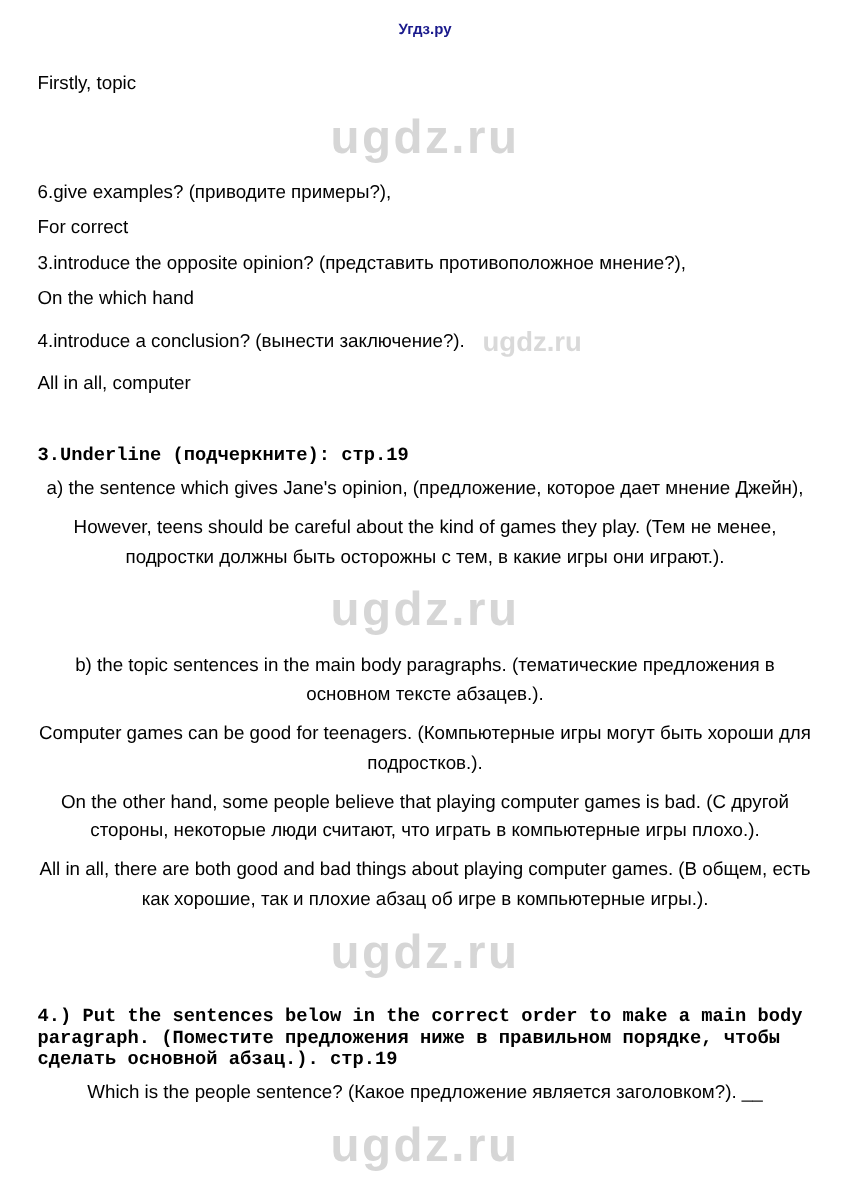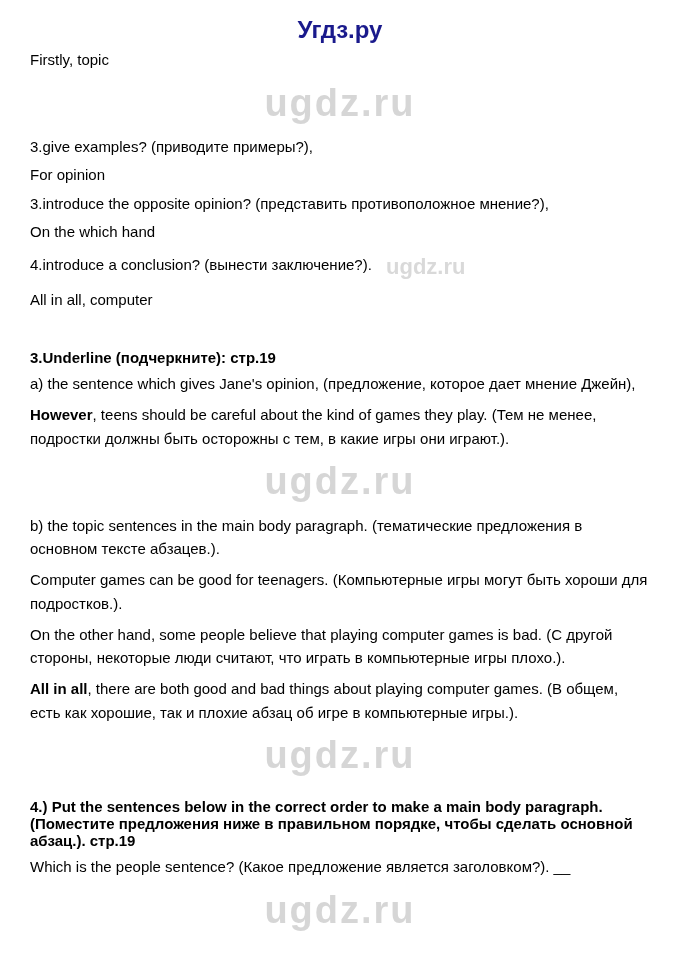--- a/index.html
+++ b/index.html
@@ -14,24 +14,24 @@
       background: #ffffff;
       font-family: Arial, sans-serif;
       font-size: 15px;
       color: #000000;
       padding: 10px 30px 20px 30px;
       position: relative;
     }
 
     .page-header {
       text-align: center;
-      font-size: 24px;
+      font-size: 12px;
       font-weight: bold;
       color: #1a1a8c;
-      margin-bottom: 5px;
+      margin-bottom: 26px;
       padding-top: 6px;
     }
 
     .content-block {
       margin-bottom: 6px;
       line-height: 1.5;
     }
 
     .watermark {
       position: relative;
@@ -48,51 +48,53 @@
       font-weight: bold;
       color: rgba(180, 180, 180, 0.55);
       letter-spacing: 2px;
       user-select: none;
     }
 
     .section-title {
       font-weight: bold;
       margin-top: 18px;
       margin-bottom: 6px;
+      font-family: Liberation Mono, monospace;
     }
 
     .paragraph {
       margin-bottom: 8px;
       line-height: 1.55;
+      text-align: center;
     }
 
     .bold-inline {
-      font-weight: bold;
+      font-weight: normal;
     }
 
     .gap-line {
       height: 14px;
     }
   </style>
 </head>
 <body>
 
 <div class="page-header">Угдз.ру</div>
 
 <div class="content-block">
   <span>Firstly, topic</span>
 </div>
 
 <div class="watermark">
   <span class="watermark-text">ugdz.ru</span>
 </div>
 
-<div class="content-block">3.give examples? (приводите примеры?),</div>
+<div class="content-block">6.give examples? (приводите примеры?),</div>
 
-<div class="content-block"> For opinion</div>
+<div class="content-block"> For correct</div>
 
 <div class="content-block">3.introduce the opposite opinion? (представить противоположное мнение?),</div>
 
 <div class="content-block">On the which hand</div>
 
 <div class="content-block">
   <span>4.introduce a conclusion? (вынести заключение?).</span>
   
   <span style="display:inline-block; margin-left:10px; color:rgba(180,180,180,0.5); font-size:22px; font-weight:bold; vertical-align:middle;">ugdz.ru</span>
 </div>
@@ -106,21 +108,21 @@
 <div class="paragraph">a) the sentence which gives Jane's opinion,  (предложение, которое дает  мнение Джейн),</div>
 
 <div class="paragraph">
   <span class="bold-inline">However</span><span>, teens should be careful about the kind of games they play. (Тем не менее, подростки должны быть осторожны с тем, в какие игры они играют.).</span>
 </div>
 
 <div class="watermark">
   <span class="watermark-text">ugdz.ru</span>
 </div>
 
-<div class="paragraph">b) the topic sentences in the main body paragraph. (тематические предложения в основном тексте абзацев.).</div>
+<div class="paragraph">b) the topic sentences in the main body paragraphs. (тематические предложения в основном тексте абзацев.).</div>
 
 <div class="paragraph">Computer games can be good for teenagers. (Компьютерные игры могут быть хороши для подростков.).</div>
 
 <div class="paragraph">On the other hand, some people believe that playing computer games is bad. (С другой стороны, некоторые люди считают, что играть в компьютерные игры плохо.).</div>
 
 <div class="paragraph">
   <span class="bold-inline">All in all</span><span>, there are both good and bad things about playing computer games. (В общем, есть как хорошие, так и плохие абзац об игре в компьютерные игры.).</span>
 </div>
 
 <div class="watermark">

